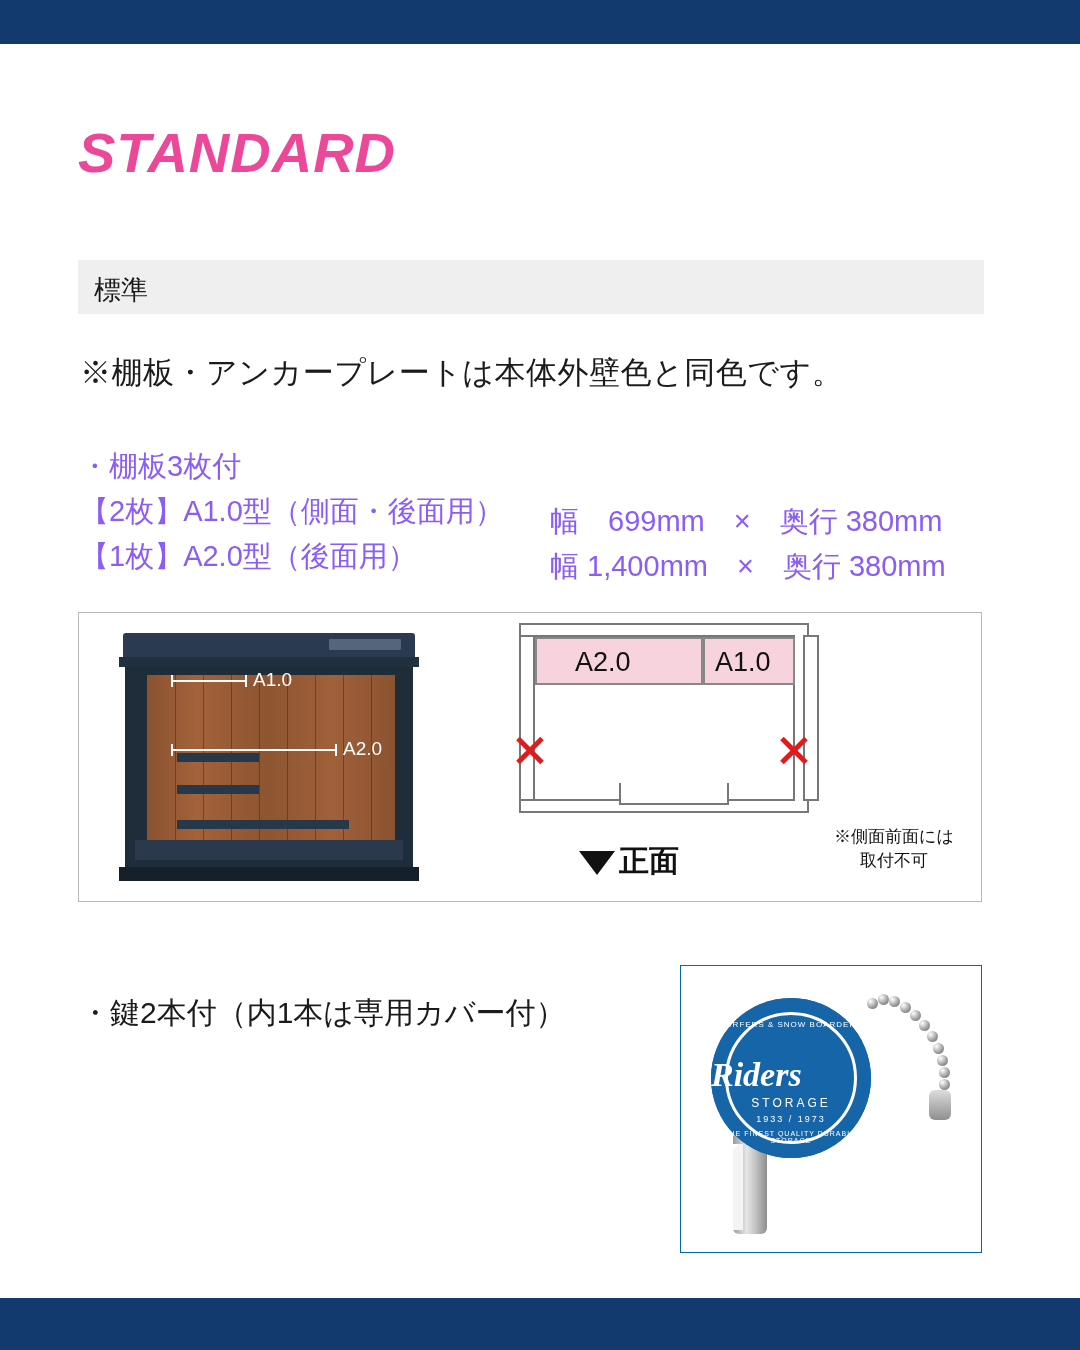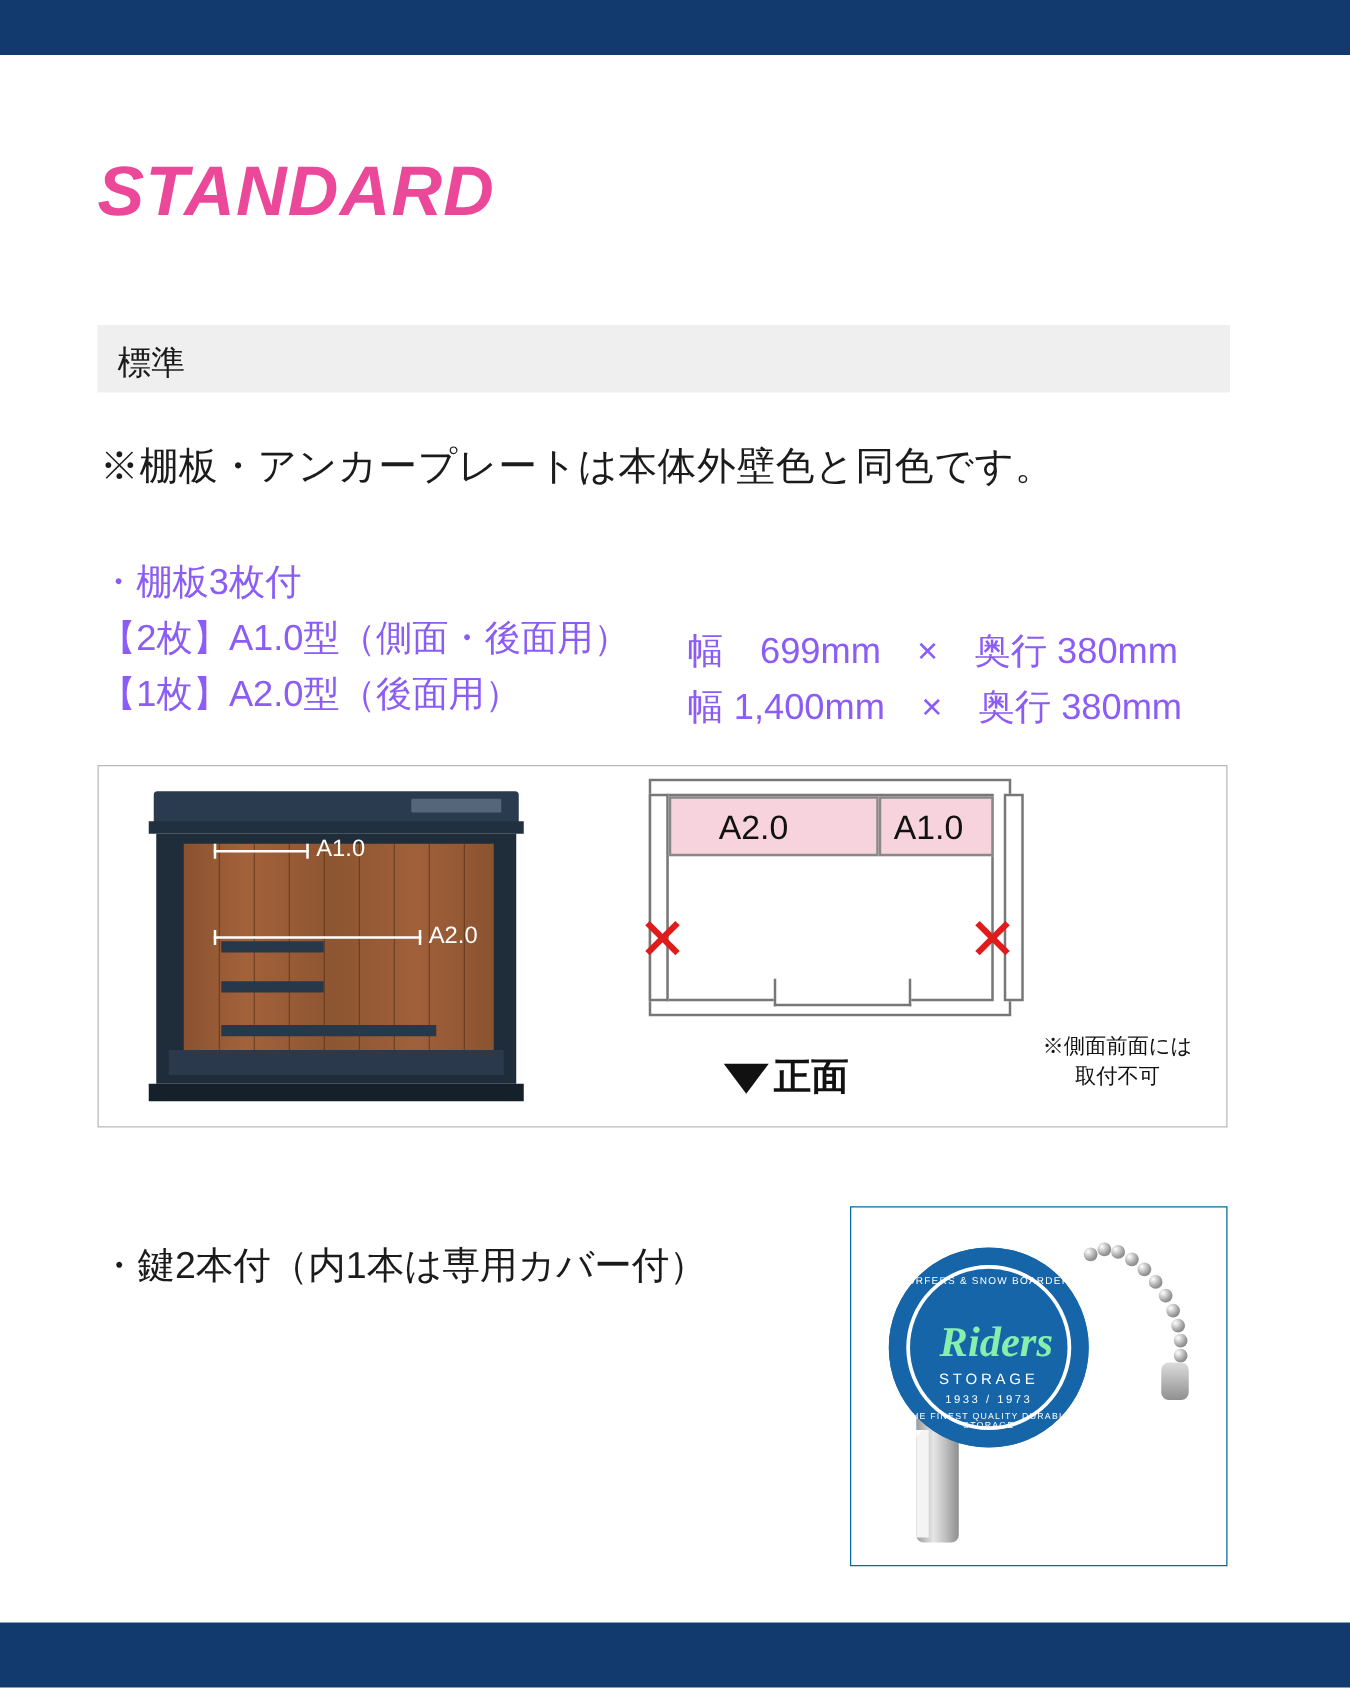--- a/index.html
+++ b/index.html
@@ -413,22 +413,21 @@
     text-align: center;
     color: #ffffff;
     font-size: 8px;
     letter-spacing: 1px;
   }
   .fob-text-main {
     position: absolute;
     left: 0;
     top: 58px;
     width: 172px;
-    text-align: center;
-    color: #86efac;
+    color: #ffffff;
     font-size: 34px;
     font-style: italic;
     font-weight: bold;
     font-family: "Liberation Serif", serif;
   }
   .fob-text-mid {
     position: absolute;
     left: 0;
     top: 98px;
     width: 160px;

